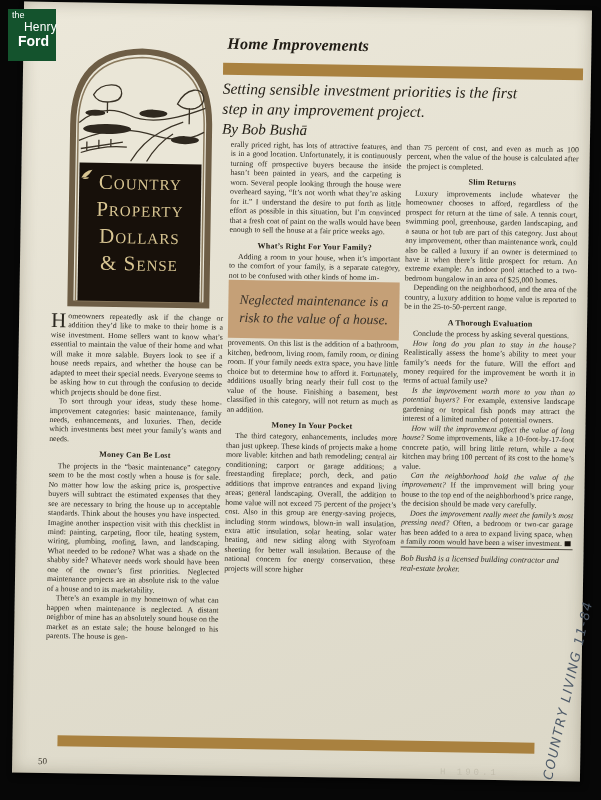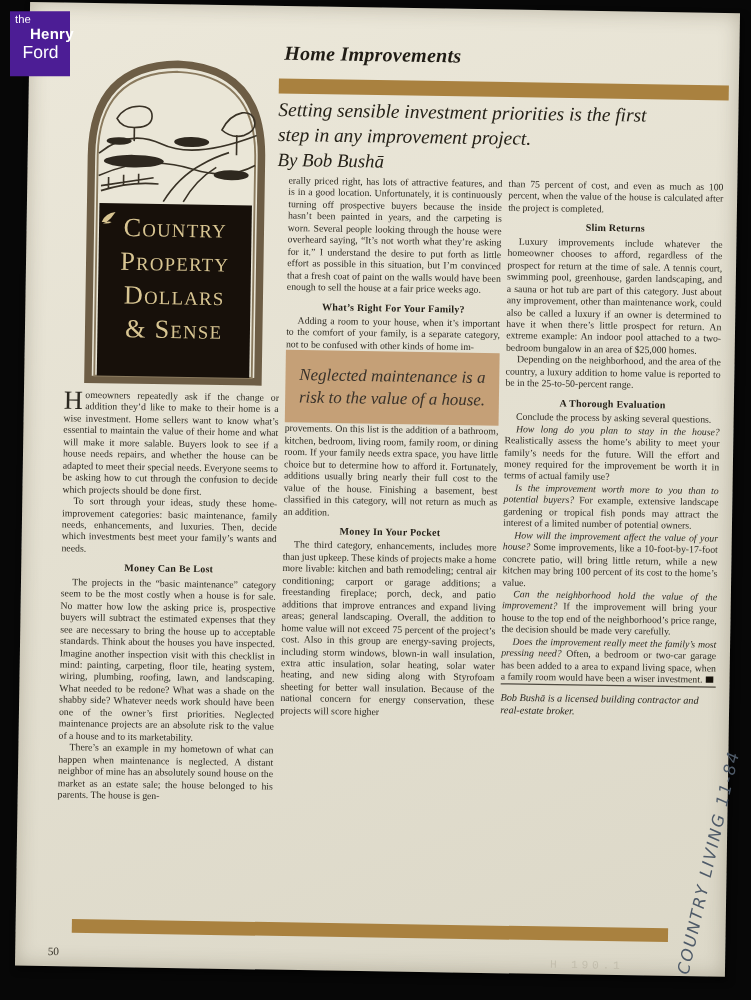--- a/index.html
+++ b/index.html
@@ -4,26 +4,26 @@
 <style>
   html,body{margin:0;padding:0;background:#000;}
   #stage{position:relative;width:601px;height:800px;background:#070707;overflow:hidden;
          font-family:"Liberation Serif",serif;}
   
   .page{position:absolute;left:18px;top:6px;width:568px;height:771px;
         background:linear-gradient(160deg,#ece8da 0%,#e4e0d1 45%,#dcd8c8 100%);
         transform:rotate(0.9deg);transform-origin:50% 50%;
         box-shadow:inset 0 0 16px rgba(60,50,30,.28), 2px 3px 6px rgba(0,0,0,.6);}
   
-  .hf-logo{position:absolute;left:8px;top:9px;width:48px;height:52px;background:#4c1d95;
+  .hf-logo{position:absolute;left:8px;top:9px;width:48px;height:52px;background:#14532d;
            color:#fff;font-family:"Liberation Sans",sans-serif;z-index:9;padding:2px 0 0 4px;
            box-sizing:border-box;line-height:1;}
   .hf-the{font-size:9px;font-weight:400;display:block;}
-  .hf-henry{font-size:12px;font-weight:700;display:block;margin:1px 16px 0 12px;letter-spacing:.2px;}
-  .hf-ford{font-size:14px;font-weight:400;display:block;margin:1px 0 0 6px;}
+  .hf-henry{font-size:12px;font-weight:400;display:block;margin:1px 16px 0 12px;letter-spacing:.2px;}
+  .hf-ford{font-size:14px;font-weight:700;display:block;margin:1px 0 0 6px;}
   
   .section-title{position:absolute;left:204px;top:30px;font-size:16px;font-style:italic;
                  font-weight:700;color:#201c15;letter-spacing:.2px;}
   .rule-top{position:absolute;left:200px;top:58px;width:360px;height:12px;background:#a9813f;}
   .headline{position:absolute;left:200px;top:74px;width:372px;font-size:15.5px;font-style:italic;
             color:#262219;line-height:20px;}
   .byline{position:absolute;left:200px;top:116px;font-size:15px;font-style:italic;color:#262219;}
   
   .emblem{position:absolute;left:43px;top:40px;width:152px;height:266px;}
   .emblem svg{position:absolute;left:0;top:0;}
@@ -131,21 +131,21 @@
 
     <div class="col col3">
       <p>than 75 percent of cost, and even as much as 100 percent, when the value of the house is calculated after the project is completed.</p>
       <h3>Slim Returns</h3>
       <p class="ind">Luxury improvements include whatever the homeowner chooses to afford, regardless of the prospect for return at the time of sale. A tennis court, swimming pool, greenhouse, garden landscaping, and a sauna or hot tub are part of this category. Just about any improvement, other than maintenance work, could also be called a luxury if an owner is determined to have it when there’s little prospect for return. An extreme example: An indoor pool attached to a two-bedroom bungalow in an area of $25,000 homes.</p>
       <p class="ind">Depending on the neighborhood, and the area of the country, a luxury addition to home value is reported to be in the 25-to-50-percent range.</p>
       <h3>A Thorough Evaluation</h3>
       <p class="ind">Conclude the process by asking several questions.</p>
       <p class="ind"><span class="qlead">How long do you plan to stay in the house?</span><span>Realistically assess the home’s ability to meet your family’s needs for the future. Will the effort and money required for the improvement be worth it in terms of actual family use?</span></p>
       <p class="ind"><span class="qlead">Is the improvement worth more to you than to potential buyers?</span><span>For example, extensive landscape gardening or tropical fish ponds may attract the interest of a limited number of potential owners.</span></p>
-      <p class="ind"><span class="qlead">How will the improvement affect the value of your house?</span><span>Some improvements, like a 10-foot-by-17-foot concrete patio, will bring little return, while a new kitchen may bring 100 percent of its cost to the home’s value.</span></p>
+      <p class="ind"><span class="qlead">How will the improvement affect the value of long house?</span><span>Some improvements, like a 10-foot-by-17-foot concrete patio, will bring little return, while a new kitchen may bring 100 percent of its cost to the home’s value.</span></p>
       <p class="ind"><span class="qlead">Can the neighborhood hold the value of the improvement?</span><span>If the improvement will bring your house to the top end of the neighborhood’s price range, the decision should be made very carefully.</span></p>
       <p class="ind"><span class="qlead">Does the improvement really meet the family’s most pressing need?</span><span>Often, a bedroom or two-car garage has been added to a area to expand living space, when a family room would have been a wiser investment.</span><span class="endmark"></span></p>
       <p class="footnote">Bob Bushā is a licensed building contractor and real-estate broker.</p>
     </div>
 
     <div class="rule-bottom"></div>
     <div class="page-number">50</div>
     <div class="stamp">H 190.1</div>
     <div class="handwriting">COUNTRY LIVING 11-84</div>
   </div>

